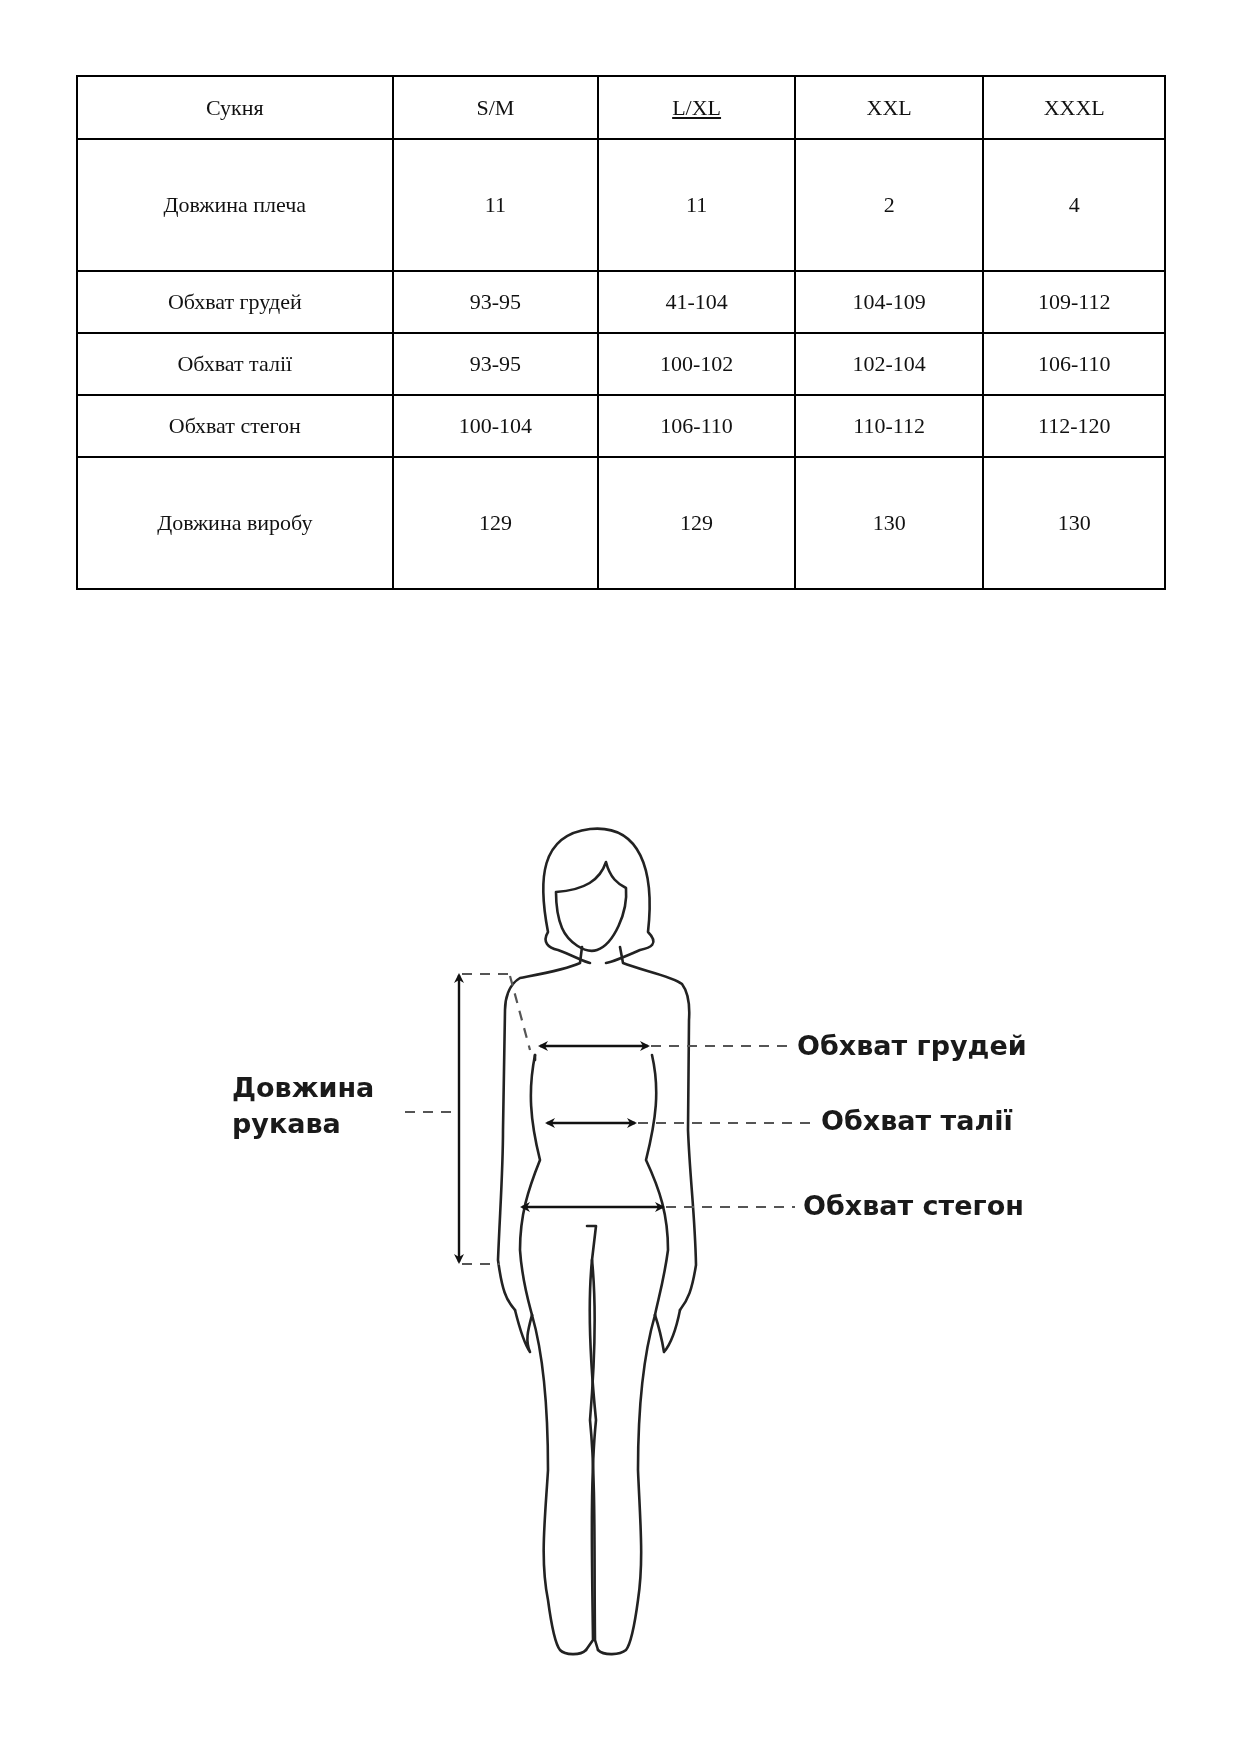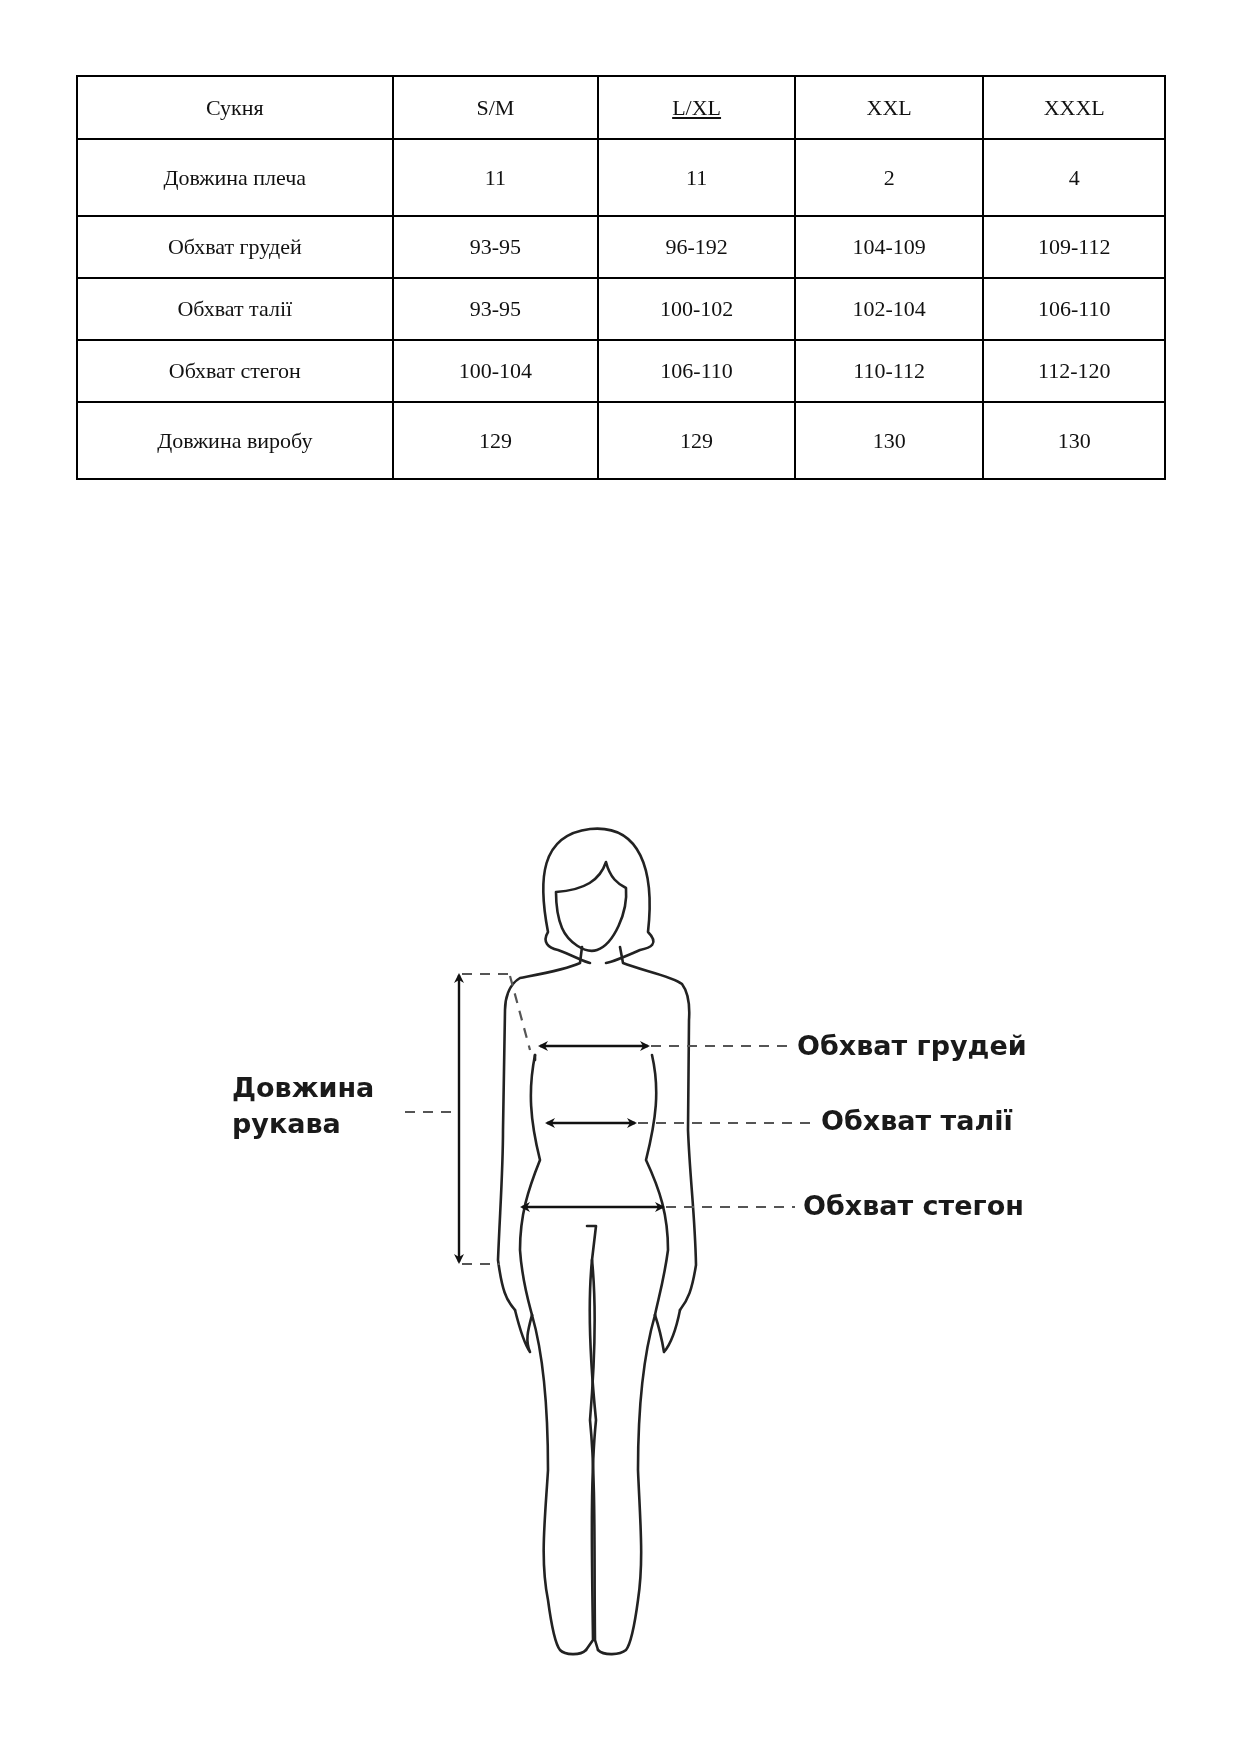--- a/index.html
+++ b/index.html
@@ -20,21 +20,21 @@
       vertical-align: middle;
       font-weight: normal;
       padding: 0;
     }
     .col0 { width: 311px; }
     .col1 { width: 202px; }
     .col2 { width: 193px; text-decoration: underline; }
     .col3 { width: 185px; }
     .col4 { width: 178px; }
     .r-head { height: 63px; }
-    .r-tall { height: 77px; }
+    .r-tall { height: 132px; }
     .r-short { height: 62px; }
 
     .figure {
       position: absolute;
       left: 0; top: 0;
       width: 1240px; height: 1754px;
       pointer-events: none;
     }
     .fig-label {
       position: absolute;
@@ -64,21 +64,21 @@
   <tr class="r-tall">
     <td>Довжина плеча</td>
     <td>11</td>
     <td>11</td>
     <td>2</td>
     <td>4</td>
   </tr>
   <tr class="r-short">
     <td>Обхват грудей</td>
     <td>93-95</td>
-    <td>96-192</td>
+    <td>41-104</td>
     <td>104-109</td>
     <td>109-112</td>
   </tr>
   <tr class="r-short">
     <td>Обхват талії</td>
     <td>93-95</td>
     <td>100-102</td>
     <td>102-104</td>
     <td>106-110</td>
   </tr>

